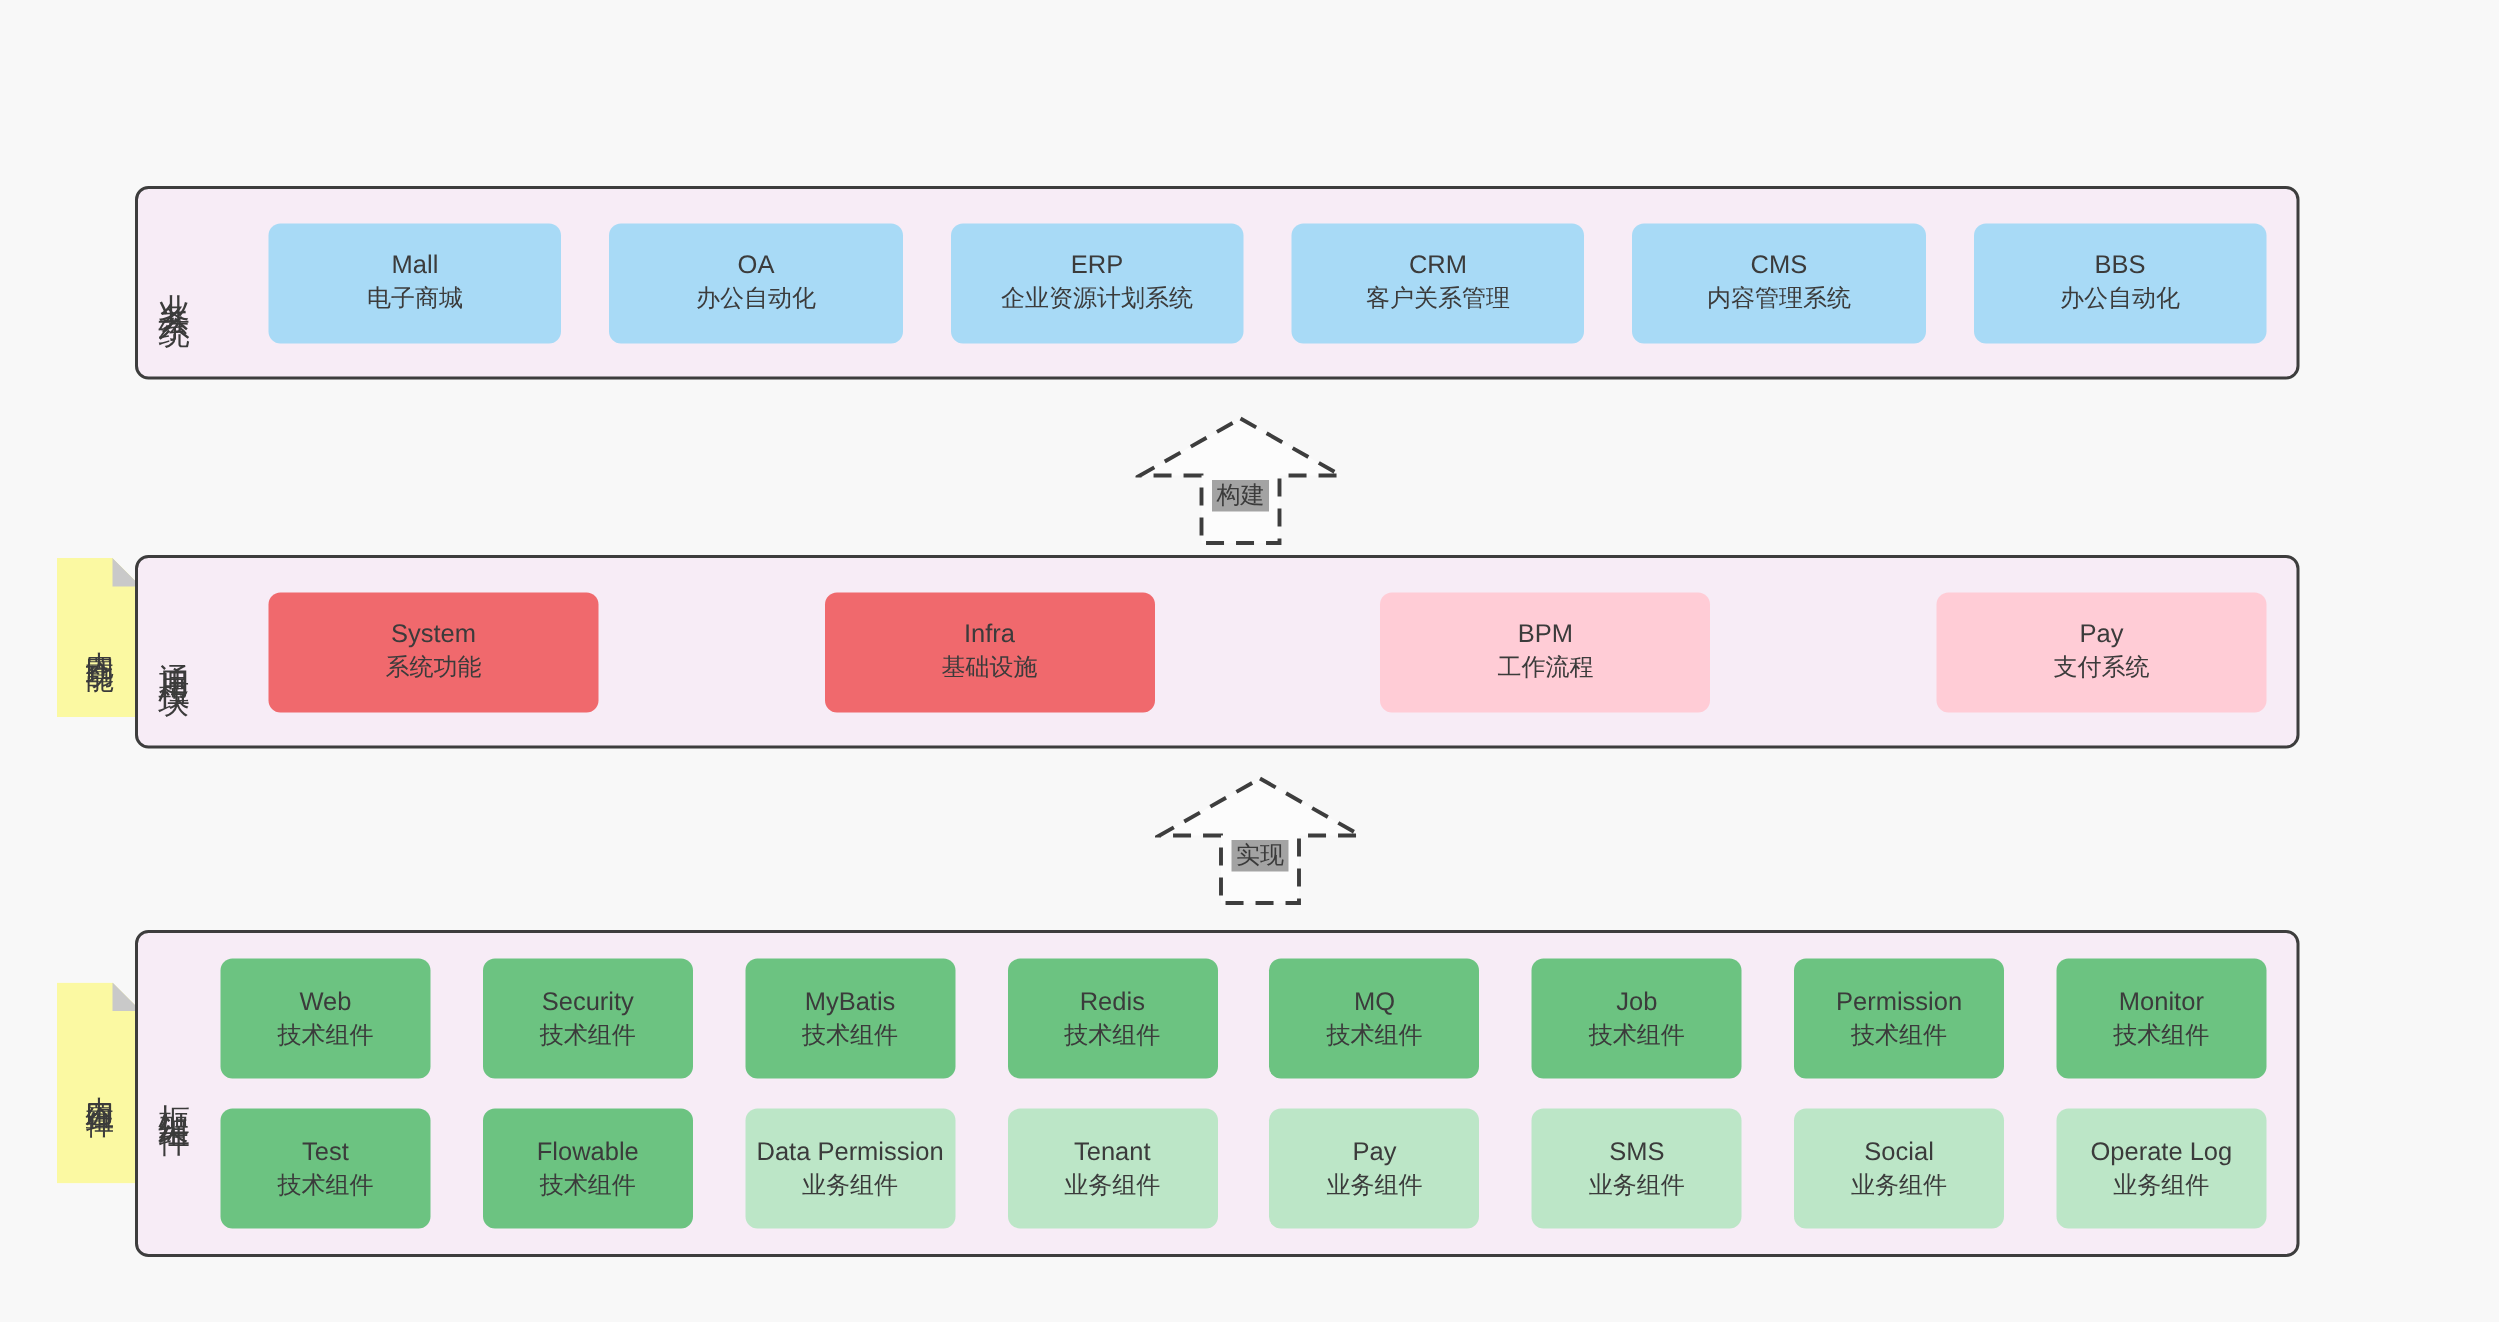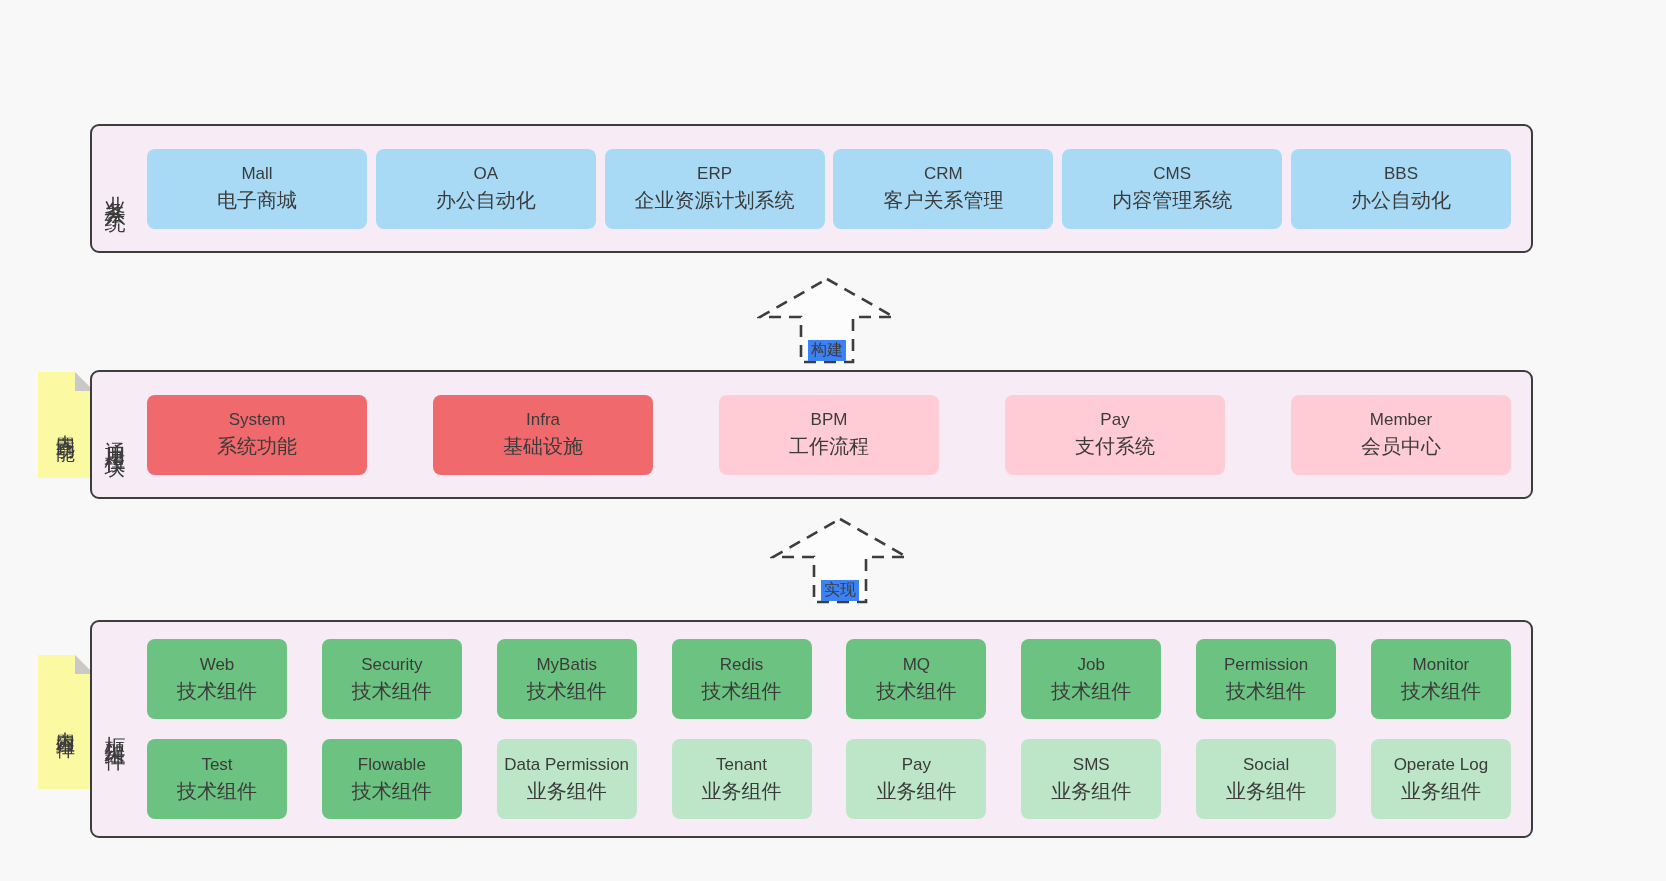--- a/index.html
+++ b/index.html
@@ -30,24 +30,24 @@
   .box-grid{
     position:absolute;left:55px;right:20px;top:0;bottom:0;
     display:grid;grid-template-columns:repeat(8,140px);
     justify-content:space-between;align-content:center;row-gap:20px;
   }
   .box{
     box-sizing:border-box;border-radius:8px;
     display:flex;flex-direction:column;align-items:center;justify-content:center;
     text-align:center;line-height:1.42;
   }
-  .box-row .box{width:220px;height:80px;}
+  .box-row .box{width:220px;height:80px;margin-left:32px;}
   .box-grid .box{width:140px;height:80px;}
   .box-title{font-size:17px;}
-  .box-sub{font-size:20px;}
+  .box-sub{font-size:16px;}
   .v-blue{background:var(--blue,#a8daf6);}
   .v-red{background:var(--red,#f0696d);}
   .v-pink{background:var(--pink,#ffccd6);}
   .v-green{background:var(--green,#6cc381);}
   .v-lightgreen{background:var(--lightgreen,#bce6c7);}
   .note{
     position:absolute;left:38px;width:56px;z-index:1;
     background:var(--note,#fbf9a2);
     display:flex;align-items:center;justify-content:center;
     clip-path:polygon(0 0,calc(100% - 19px) 0,100% 19px,100% 100%,0 100%);
@@ -60,22 +60,22 @@
   }
   .note-text{
     writing-mode:vertical-rl;text-orientation:upright;
     font-size:19px;letter-spacing:3px;line-height:1;color:var(--text,#3b3b3b);
   }
   .arrow{position:absolute;width:140px;height:90px;z-index:3;}
   #arrow-0{left:757px;top:276px;}
   #arrow-1{left:770px;top:516px;}
   .arrow svg{display:block;}
   .arrow-label{
-    position:absolute;left:50%;top:64px;transform:translateX(-50%);
-    background:#3b82f6;padding:0 3px;font-size:16px;white-space:nowrap;
+    position:absolute;left:50%;top:44px;transform:translateX(-50%);
+    background:#a3a3a3;padding:0 3px;font-size:16px;white-space:nowrap;
     color:var(--text,#3b3b3b);
   }
 </style>
 </head>
 <body>
 
 <div>
 
   <section class="layer" id="layer-0">
     <div class="layer-label">业务系统</div>
@@ -130,24 +130,20 @@
           <div class="box-sub">基础设施</div>
         </div>
         <div class="box v-pink">
           <div class="box-title">BPM</div>
           <div class="box-sub">工作流程</div>
         </div>
         <div class="box v-pink">
           <div class="box-title">Pay</div>
           <div class="box-sub">支付系统</div>
         </div>
-        <div class="box v-pink">
-          <div class="box-title">Member</div>
-          <div class="box-sub">会员中心</div>
-        </div>
       </div>
   </section>
 
   <div class="arrow" id="arrow-1">
     <svg width="140" height="90" viewBox="0 0 140 90">
       <polygon points="70,3 137,41 96,41 96,86 44,86 44,41 3,41" fill="#fcfcfc" stroke="#3d3d3d" stroke-width="2.6" stroke-dasharray="12 8"></polygon>
     </svg>
     <div class="arrow-label">实现</div>
   </div>
 

